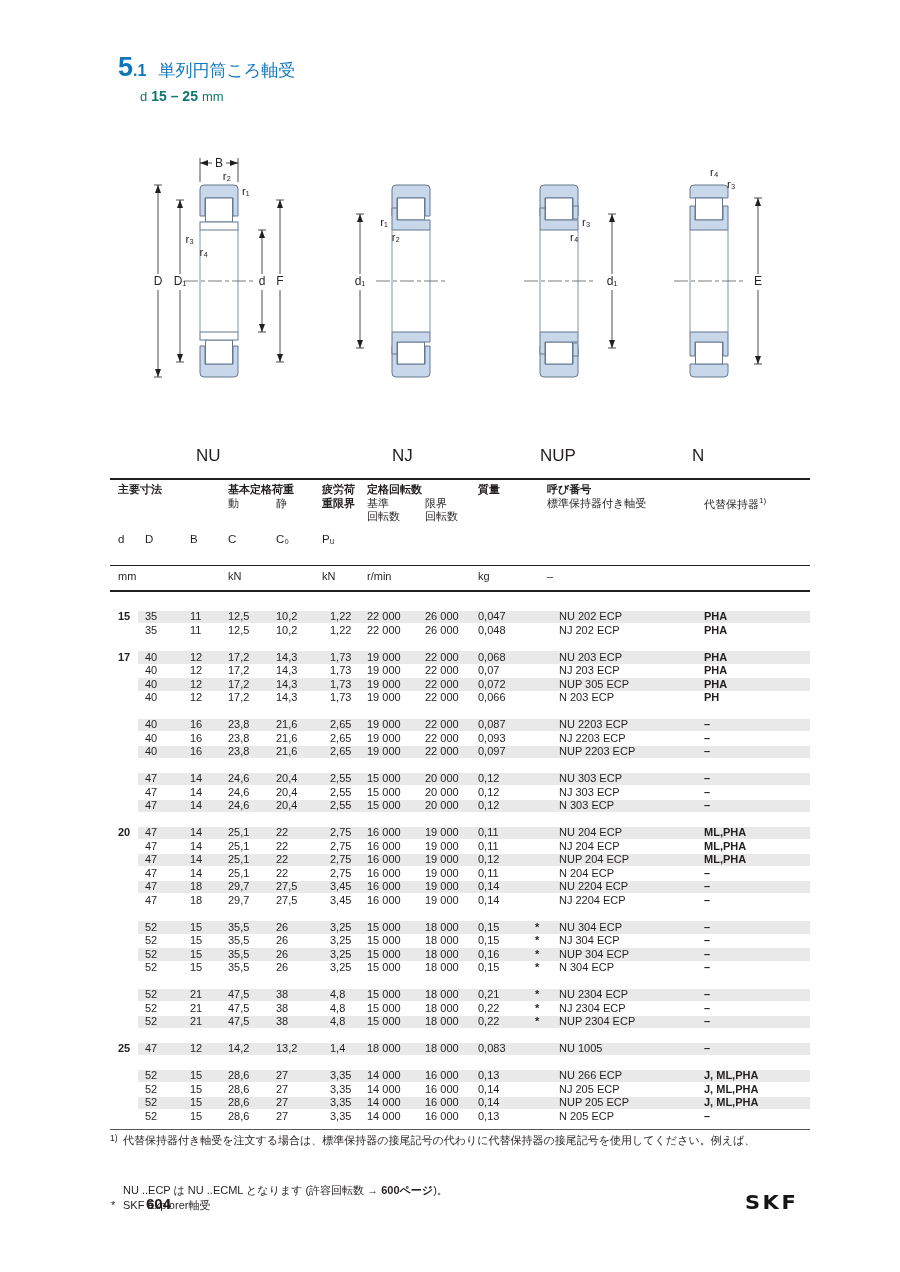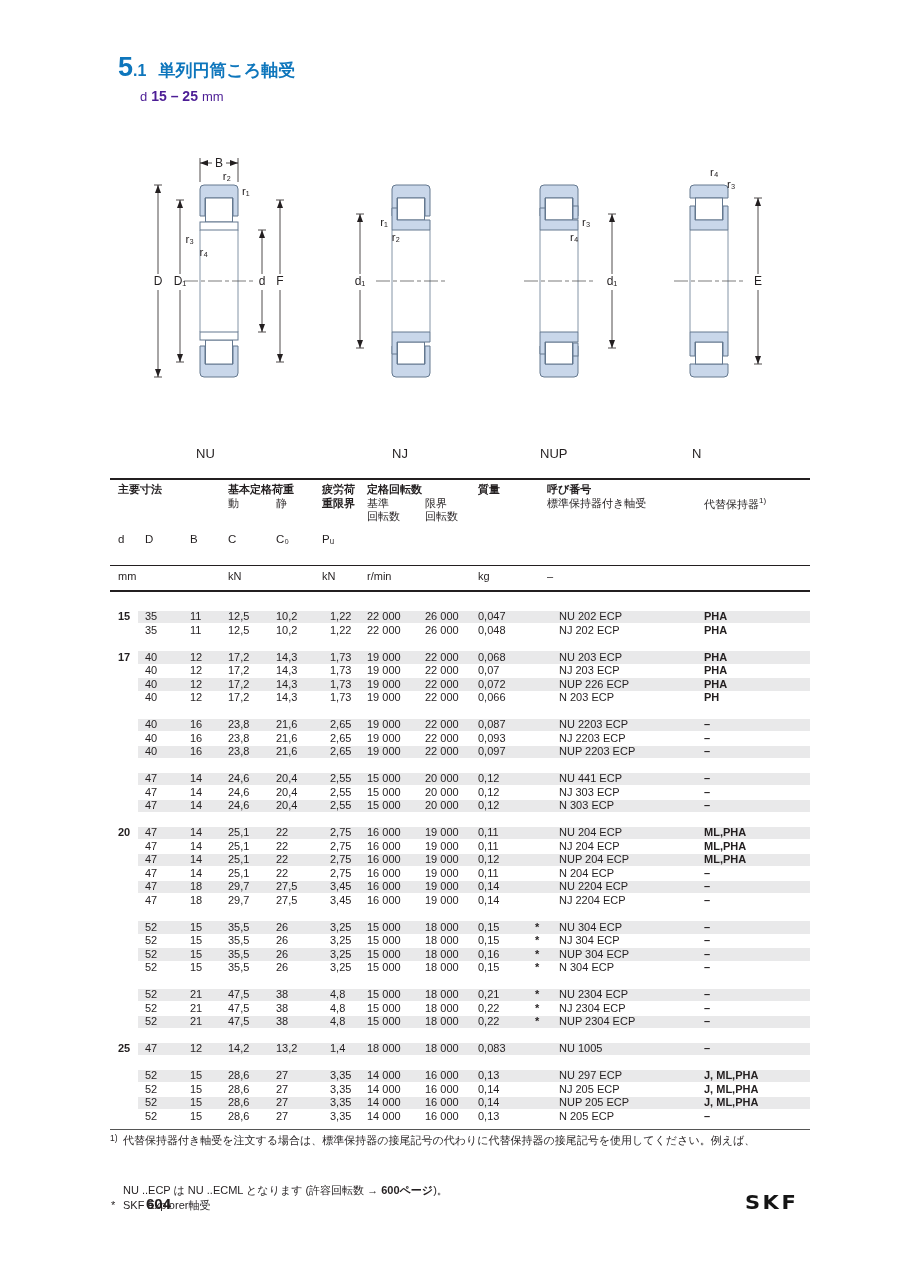--- a/index.html
+++ b/index.html
@@ -4,27 +4,27 @@
 <style>
   * { margin:0; padding:0; box-sizing:border-box; }
   html,body { background:#ffffff; }
   body { font-family:"Liberation Sans","DejaVu Sans",sans-serif; color:#231f20; }
   .page { position:relative; width:900px; height:1272px; background:#fff; overflow:hidden; }
 
   
   .hd { position:absolute; left:118px; top:52px; display:flex; align-items:baseline; color:#0e76bc; }
   .hd .num { font-size:27px; font-weight:bold; }
   .hd .numsub { font-size:16px; font-weight:bold; }
-  .hd .title { font-size:17px; font-weight:bold; margin-left:12px; }
-  .sub { position:absolute; left:140px; top:88px; font-size:13px; color:#4c1d95; }
+  .hd .title { font-size:17px; font-weight:normal; margin-left:12px; }
+  .sub { position:absolute; left:140px; top:88px; font-size:13px; color:#0f766e; }
   .sub .rng { font-weight:bold; font-size:14px; padding:0 4px; }
 
   
   .dia { position:absolute; top:148px; }
-  .dia-caption { position:absolute; top:446px; font-size:13px; color:#231f20;text-align:center; }
+  .dia-caption { position:absolute; top:446px; font-size:17px; color:#231f20;text-align:center; }
   .dimtext { font-size:12px; fill:#231f20; font-family:"Liberation Sans","DejaVu Sans",sans-serif; }
   .dimtext.small { font-size:11.5px; }
 
   
   .tbl { position:absolute; left:110px; top:478px; width:700px; }
   .tline { position:absolute; left:0; width:700px; background:#231f20; }
   .t-top { top:0; height:2px; }
   .t-mid { top:87px; height:1px; }
   .t-thick { top:112px; height:2px; }
   .t-bot { top:651px; height:1px; background:#555; }
@@ -313,21 +313,21 @@
           <div class="trow">
             <div class="rowbg"></div>
             <span class="tcell c-D">40</span>
             <span class="tcell c-B">12</span>
             <span class="tcell c-C">17,2</span>
             <span class="tcell c-C0">14,3</span>
             <span class="tcell c-Pu">1,73</span>
             <span class="tcell c-n1">19 000</span>
             <span class="tcell c-n2">22 000</span>
             <span class="tcell c-m">0,072</span>
-            <span class="tcell c-desig">NUP 226 ECP</span>
+            <span class="tcell c-desig">NUP 305 ECP</span>
             <span class="tcell c-alt">PHA</span>
           </div>
           <div class="trow">
             <span class="tcell c-D">40</span>
             <span class="tcell c-B">12</span>
             <span class="tcell c-C">17,2</span>
             <span class="tcell c-C0">14,3</span>
             <span class="tcell c-Pu">1,73</span>
             <span class="tcell c-n1">19 000</span>
             <span class="tcell c-n2">22 000</span>
@@ -380,21 +380,21 @@
           <div class="trow">
             <div class="rowbg"></div>
             <span class="tcell c-D">47</span>
             <span class="tcell c-B">14</span>
             <span class="tcell c-C">24,6</span>
             <span class="tcell c-C0">20,4</span>
             <span class="tcell c-Pu">2,55</span>
             <span class="tcell c-n1">15 000</span>
             <span class="tcell c-n2">20 000</span>
             <span class="tcell c-m">0,12</span>
-            <span class="tcell c-desig">NU 441 ECP</span>
+            <span class="tcell c-desig">NU 303 ECP</span>
             <span class="tcell c-alt">–</span>
           </div>
           <div class="trow">
             <span class="tcell c-D">47</span>
             <span class="tcell c-B">14</span>
             <span class="tcell c-C">24,6</span>
             <span class="tcell c-C0">20,4</span>
             <span class="tcell c-Pu">2,55</span>
             <span class="tcell c-n1">15 000</span>
             <span class="tcell c-n2">20 000</span>
@@ -613,21 +613,21 @@
           <div class="trow">
             <div class="rowbg"></div>
             <span class="tcell c-D">52</span>
             <span class="tcell c-B">15</span>
             <span class="tcell c-C">28,6</span>
             <span class="tcell c-C0">27</span>
             <span class="tcell c-Pu">3,35</span>
             <span class="tcell c-n1">14 000</span>
             <span class="tcell c-n2">16 000</span>
             <span class="tcell c-m">0,13</span>
-            <span class="tcell c-desig">NU 297 ECP</span>
+            <span class="tcell c-desig">NU 266 ECP</span>
             <span class="tcell c-alt">J, ML,PHA</span>
           </div>
           <div class="trow">
             <span class="tcell c-D">52</span>
             <span class="tcell c-B">15</span>
             <span class="tcell c-C">28,6</span>
             <span class="tcell c-C0">27</span>
             <span class="tcell c-Pu">3,35</span>
             <span class="tcell c-n1">14 000</span>
             <span class="tcell c-n2">16 000</span>

